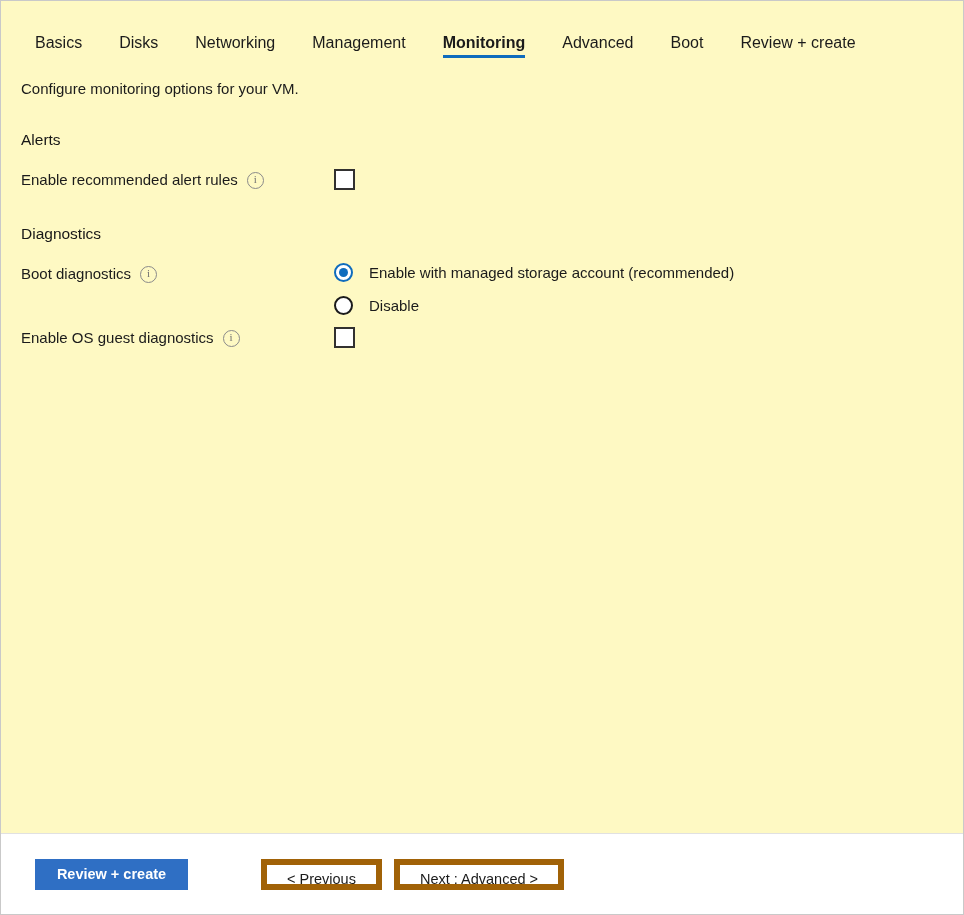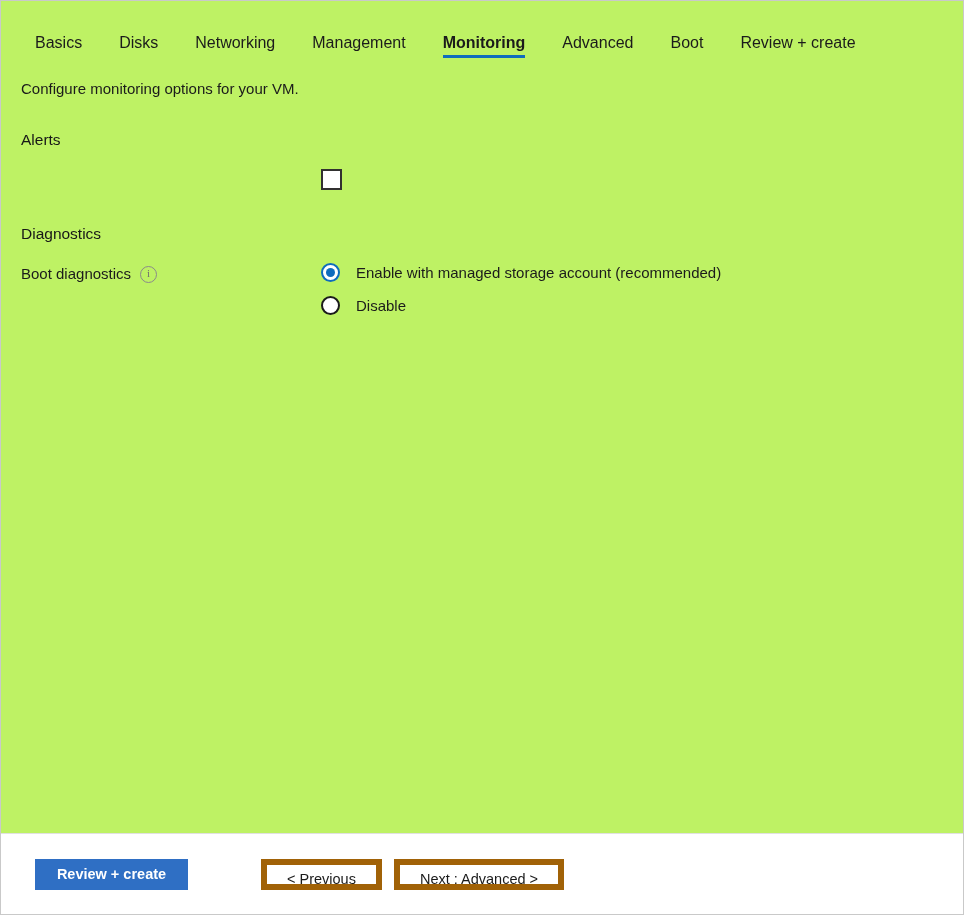--- a/index.html
+++ b/index.html
@@ -9,21 +9,21 @@
   }
   body {
     font-family: "Liberation Sans", sans-serif;
     -webkit-font-smoothing: antialiased;
   }
 
   #page {
     position: relative;
     width: 964px;
     height: 915px;
-    background: #bef264;
+    background: #fef9c3;
     box-sizing: border-box;
     border: 1px solid #c9c9c9;
     overflow: hidden;
     display: flex;
     flex-direction: column;
   }
 
   
   .tabstrip {
     display: flex;
@@ -112,21 +112,21 @@
     top: -1px;
     text-align: center;
     font-family: "Liberation Serif", serif;
     font-size: 11px;
     line-height: 15px;
     color: #707070;
   }
 
   .control-col {
     position: absolute;
-    left: 300px;
+    left: 313px;
     top: 0;
   }
 
   
   .checkbox {
     width: 21px;
     height: 21px;
     box-sizing: border-box;
     border: 2px solid #323130;
     background: #ffffff;
@@ -247,20 +247,24 @@
     </div>
   </div>
 
   <div class="content">
 
     <p class="lead">Configure monitoring options for your VM.</p>
 
     <h2 class="section-title">Alerts</h2>
 
     <div class="field">
+      <span class="field-label">
+        <span class="labeltext">Enable recommended alert rules</span>
+        <span class="info-icon"></span>
+      </span>
       <span class="control-col">
         <span class="checkbox"></span>
       </span>
     </div>
 
     <h2 class="section-title">Diagnostics</h2>
 
     <div class="field">
       <span class="field-label">
         <span class="labeltext">Boot diagnostics</span>
@@ -271,20 +275,29 @@
           <span class="radio checked"></span>
           <span class="radio-label">Enable with managed storage account (recommended)</span>
         </div>
         <div class="radio-row">
           <span class="radio"></span>
           <span class="radio-label">Disable</span>
         </div>
       </div>
     </div>
 
+    <div class="field" style="margin-top:40px;">
+      <span class="field-label">
+        <span class="labeltext">Enable OS guest diagnostics</span>
+        <span class="info-icon"></span>
+      </span>
+      <span class="control-col">
+        <span class="checkbox"></span>
+      </span>
+    </div>
 
   </div>
 
   <div class="footer">
     <button class="btn btn-primary">Review + create</button>
     <span class="footer-gap-a"></span>
     <button class="btn btn-secondary">&lt; Previous</button>
     <span class="footer-gap-b"></span>
     <button class="btn btn-secondary">Next : Advanced &gt;</button>
   </div>

